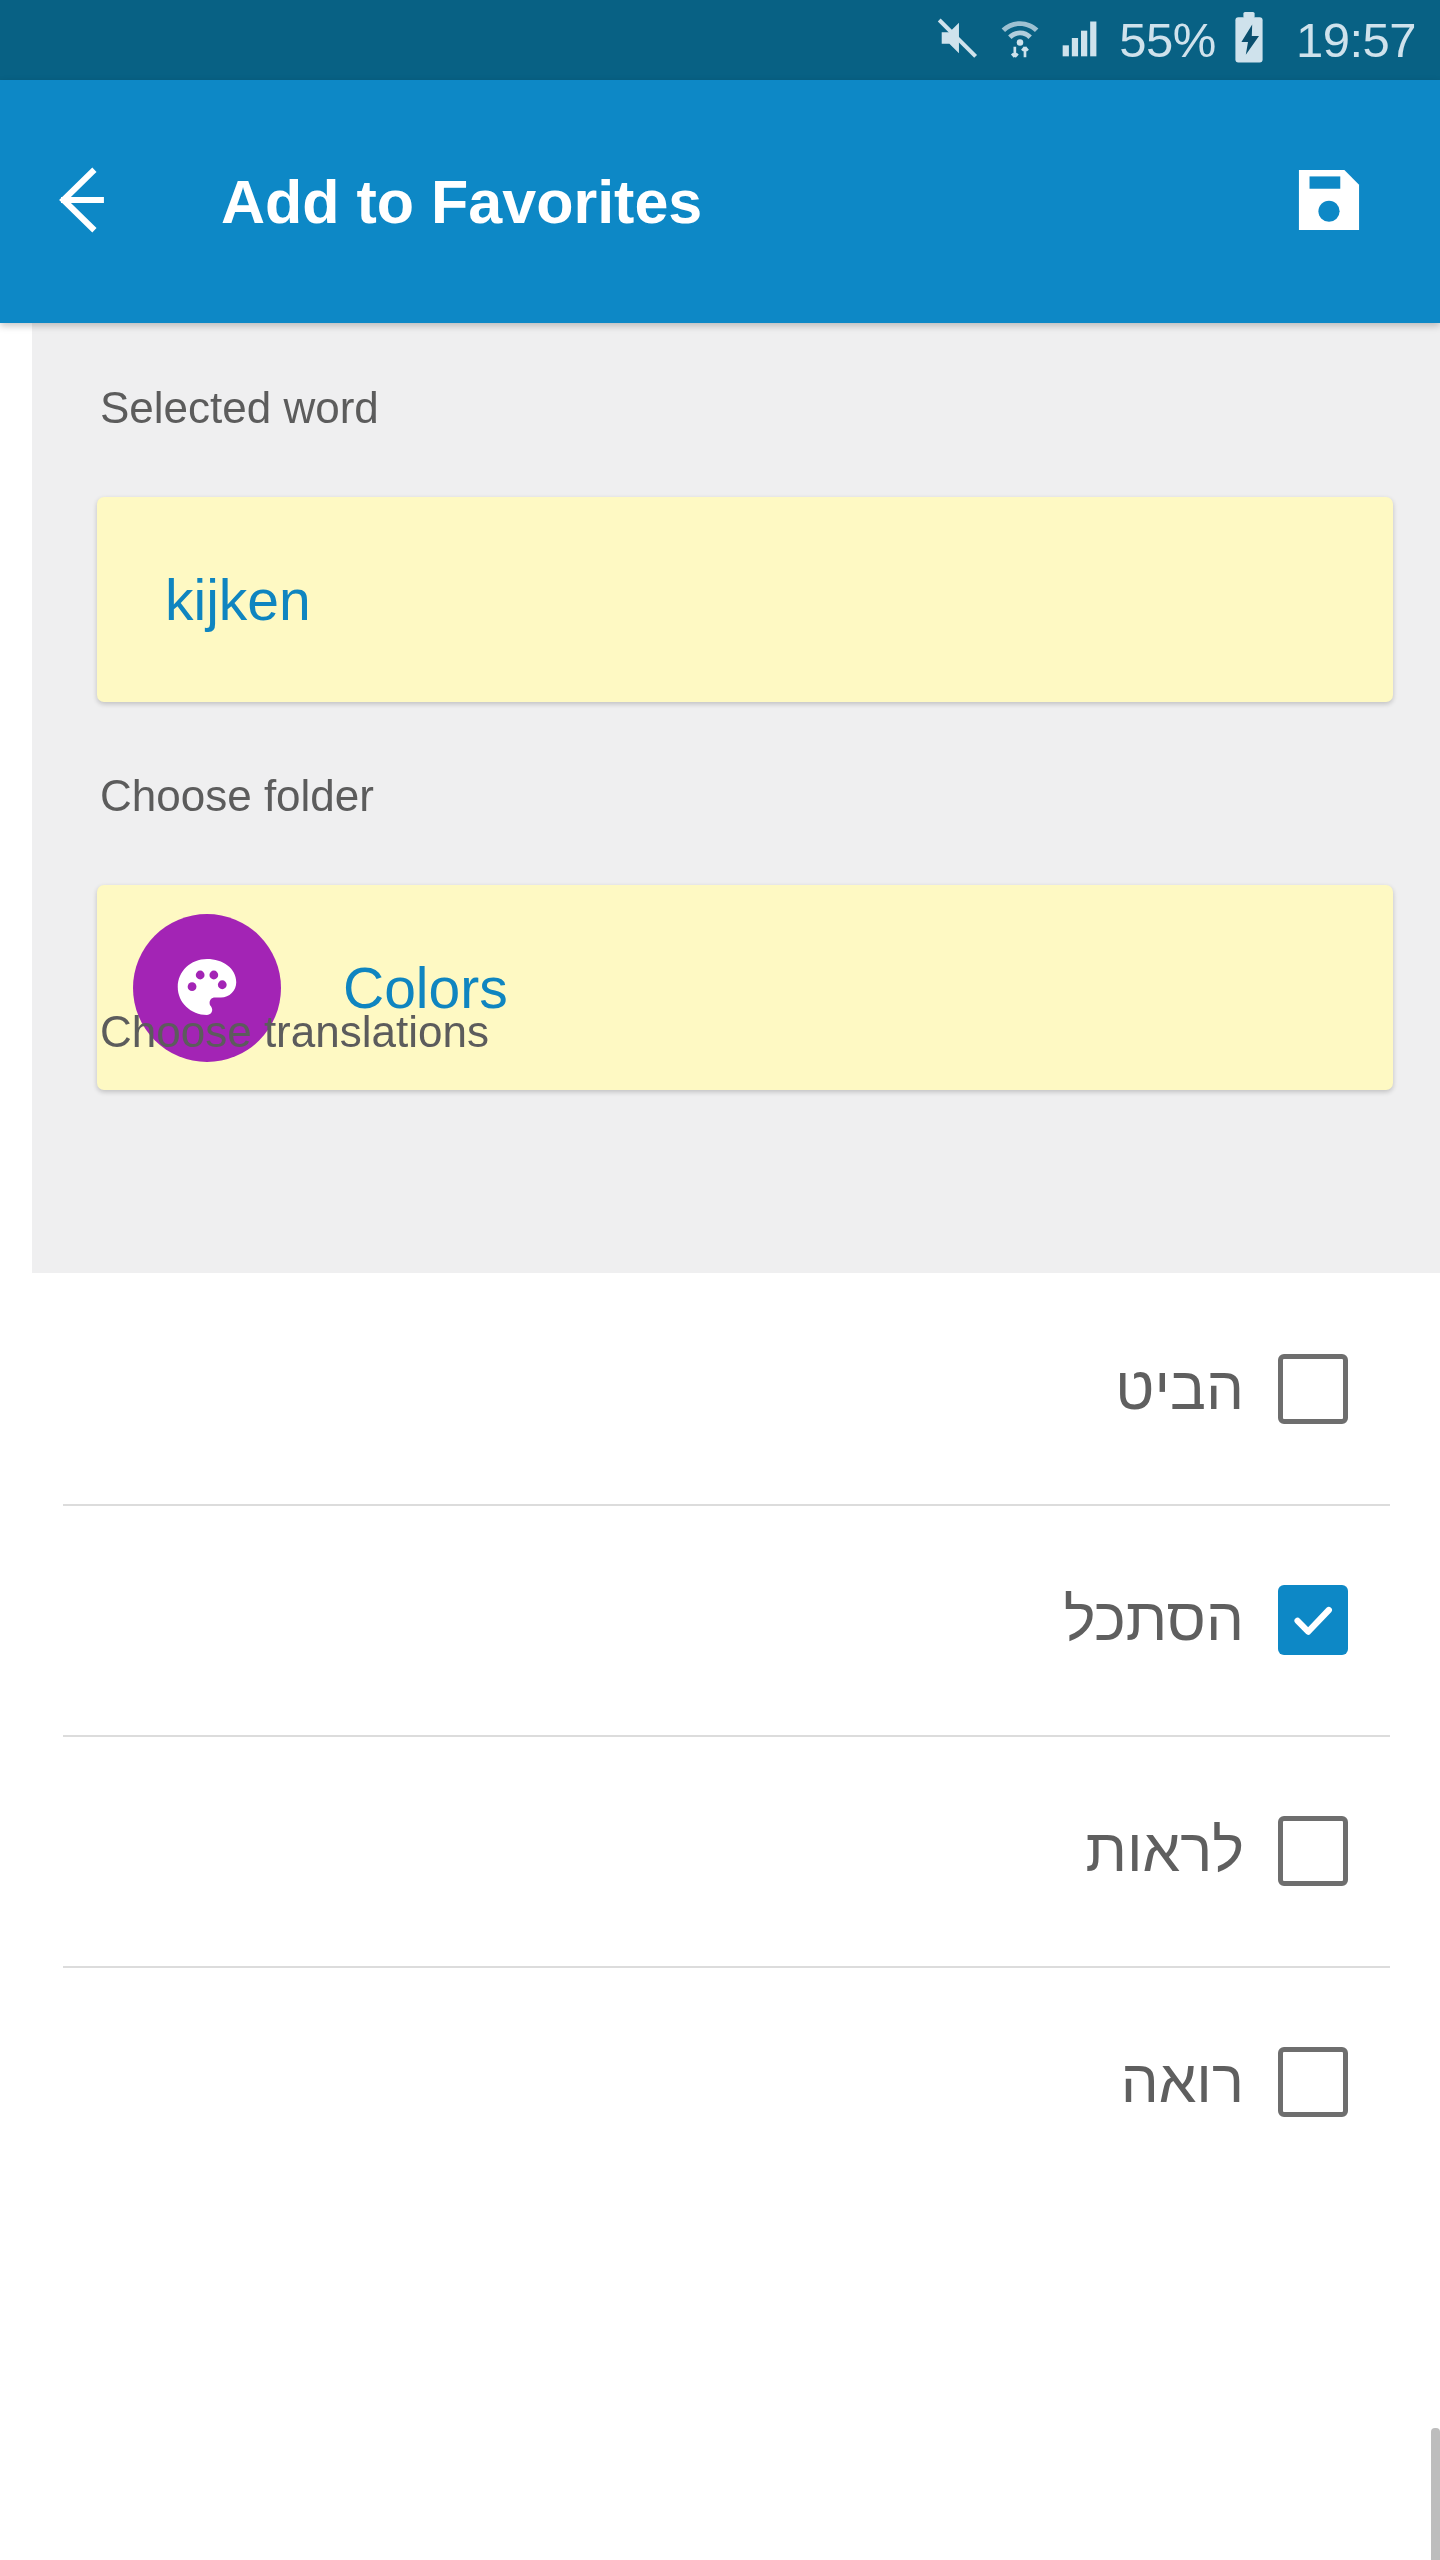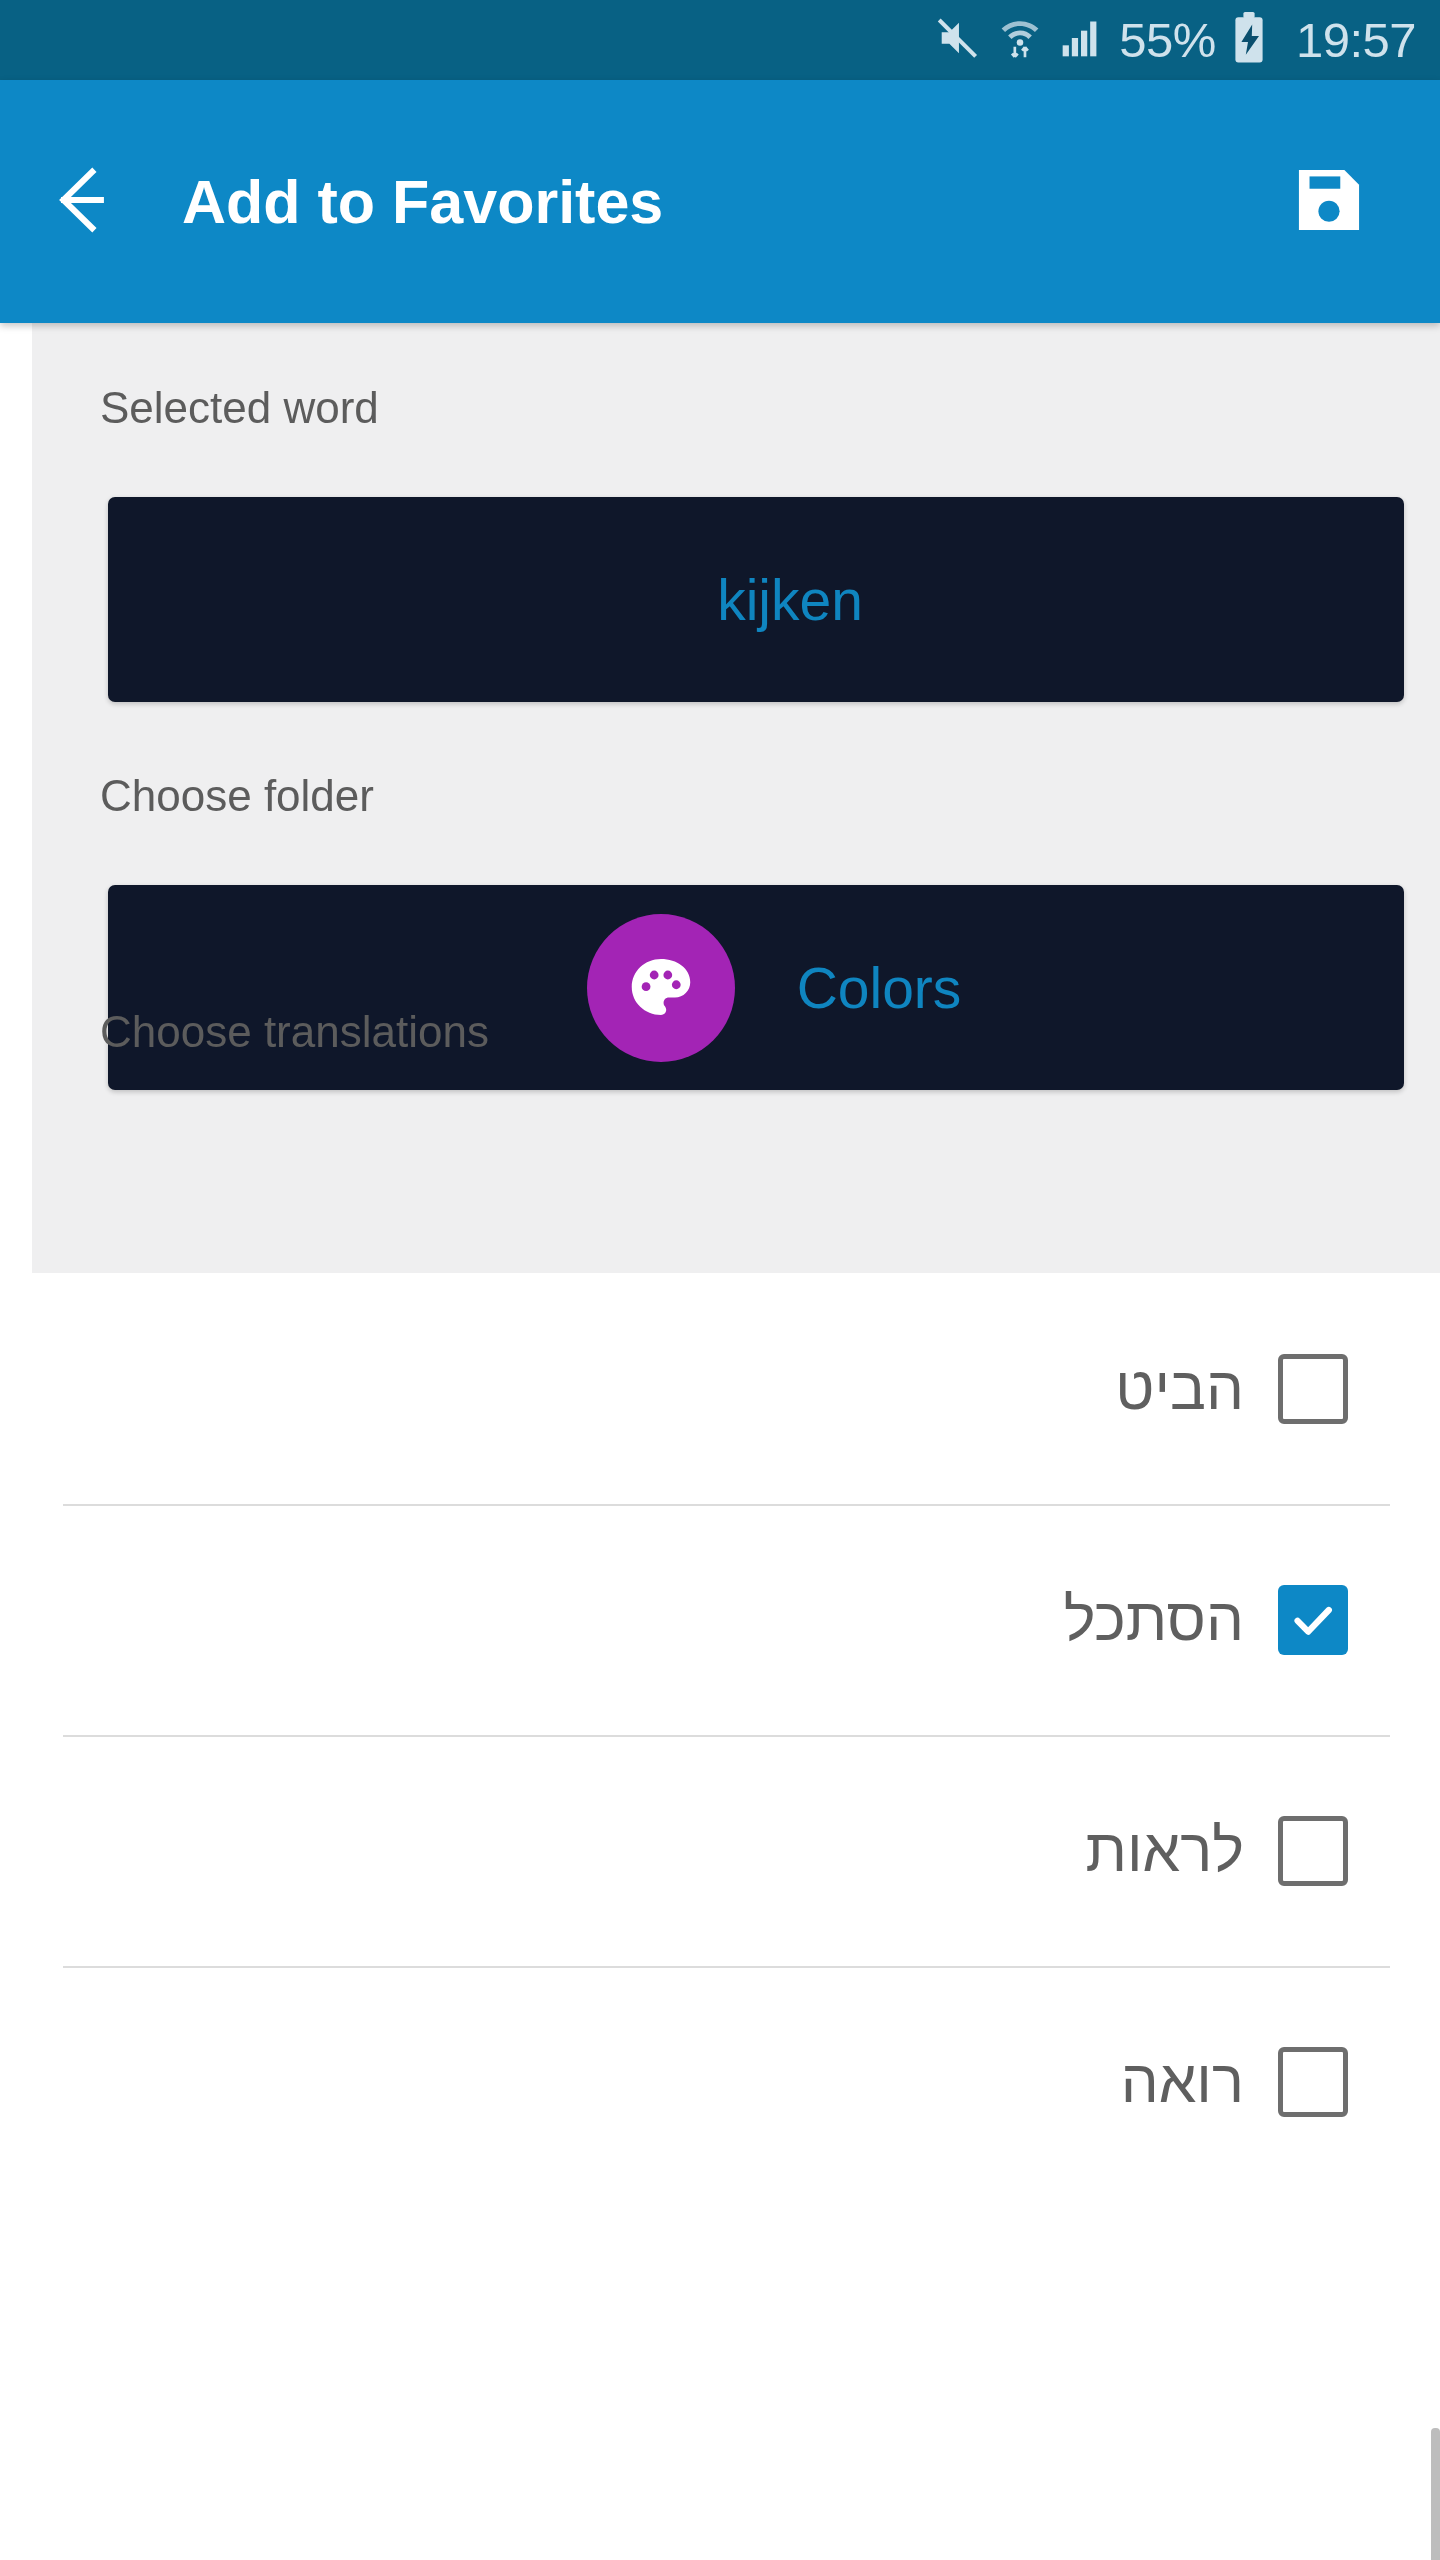--- a/index.html
+++ b/index.html
@@ -36,20 +36,21 @@
   
   #app-bar {
     position: absolute;
     top: 80px; left: 0;
     width: 1440px; height: 243px;
     background: #0d88c6;
     display: flex;
     align-items: center;
     box-shadow: 0 3px 7px rgba(0,0,0,0.22);
     z-index: 5;
+    gap: 39px;
   }
   #back-button {
     width: 120px; height: 120px;
     margin-left: 38px;
     display: flex; align-items: center; justify-content: center;
     flex: none;
   }
   #app-bar-title {
     color: #ffffff;
     font-size: 61px;
@@ -80,26 +81,25 @@
     font-weight: 400;
     position: absolute;
     left: 68px;
   }
   #selected-word-label { top: 60px; }
   #choose-folder-label { top: 448px; }
   #choose-translations-label { top: 684px; }
 
   .card {
     position: absolute;
-    left: 76px;
+    left: 65px;
     width: 1296px;
-    background: #0f172a;
+    background: #fef9c3;
     border-radius: 7px;
     box-shadow: 0 2px 5px rgba(0,0,0,0.20);
-    justify-content: center;
   }
   #selected-word-card {
     top: 174px;
     height: 205px;
     display: flex;
     align-items: center;
   }
   #selected-word-value {
     color: #0f85c0;
     font-size: 57px;

